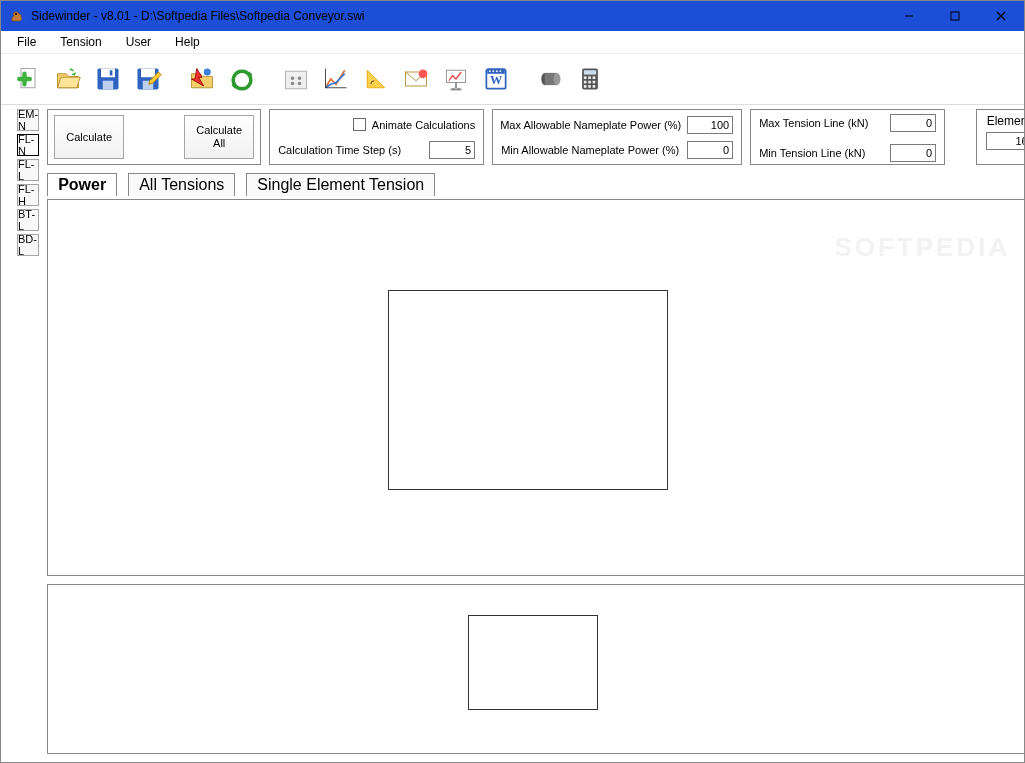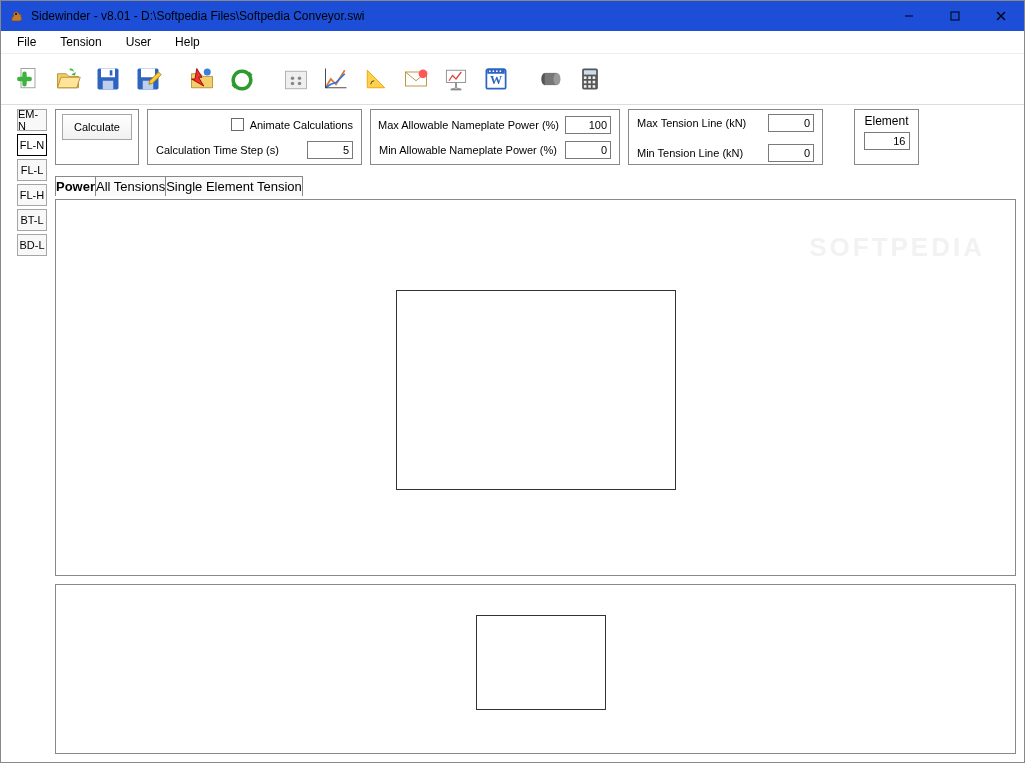--- a/index.html
+++ b/index.html
@@ -17,30 +17,30 @@
 .tool-btn .cap { font-size: 9px; color: #333; margin-top: -2px; }
 .tool-sep { width: 12px; }
 
 .workspace { display: flex; height: calc(763px - 30px - 22px - 52px - 2px); }
 .side-tabs { width: 50px; padding-top: 4px; display: flex; flex-direction: column; gap: 3px; align-items: stretch; padding-left: 12px; }
 .side-tab { margin: 0 4px; border: 1px solid #a5a5a5; background: #f8f8f8; height: 22px; display:flex; align-items:center; justify-content:center; font-size: 11px; }
 .side-tab.selected { border: 1px solid #000; background: #fff; font-weight: 500; }
 
 .main { flex: 1; padding: 4px 8px 8px 4px; display: flex; flex-direction: column; gap: 4px; }
 .control-row { display: flex; gap: 8px; height: 56px; }
-.panel { border: 1px solid #888; border-radius: 0; padding: 4px 8px; display: flex; align-items: center; background: #fff; flex-direction: column; }
+.panel { border: 1px solid #888; border-radius: 0; padding: 4px 8px; display: flex; align-items: center; background: #fff; }
 .btn { border: 1px solid #a5a5a5; background: linear-gradient(#fff,#f1f1f1); padding: 6px 10px; font-size: 11px; text-align: center; }
 .btn.tall { height: 44px; display:flex; align-items:center; justify-content:center; }
 .field-row { display:flex; align-items:center; gap:6px; height:22px; }
 .field-row .lbl { font-size: 11px; color:#000; white-space: nowrap; }
 .num-input { width: 46px; height: 18px; border: 1px solid #7a7a7a; text-align: right; padding: 0 3px; font-size: 11px; }
 .chk { width: 13px; height: 13px; border:1px solid #6a6a6a; display:inline-block; background:#fff;}
 
 .tabs { display:flex; align-items:flex-end; height:22px; margin-top:4px; }
-.chart-tab { border: 1px solid #888; border-bottom: none; padding: 2px 0; font-size: 13px; background: #fafafa; margin-right: 0; position:relative; top:1px;}
+.chart-tab { border: 1px solid #888; border-bottom: none; padding: 2px 10px; font-size: 16px; background: #fafafa; margin-right: 12px; position:relative; top:1px;}
 .chart-tab.active { background: #fff; font-weight: bold; z-index: 2; }
 .chart-tab:not(.active) { margin-left: -1px; }
 .chart-body { flex: 1; border: 1px solid #888; background: #fff; margin-bottom: 4px; position: relative; }
 .inner-rect { border: 1px solid #333; position: absolute; background: #fff; }
 .lower-plot { height: 170px; border: 1px solid #888; background:#fff; position: relative; }
 .watermark { position:absolute; right:30px; top:32px; font-size:26px; letter-spacing:3px; color:#f2f2f2; font-weight:bold; pointer-events:none; user-select:none;}
 </style>
 </head>
 <body>
 

